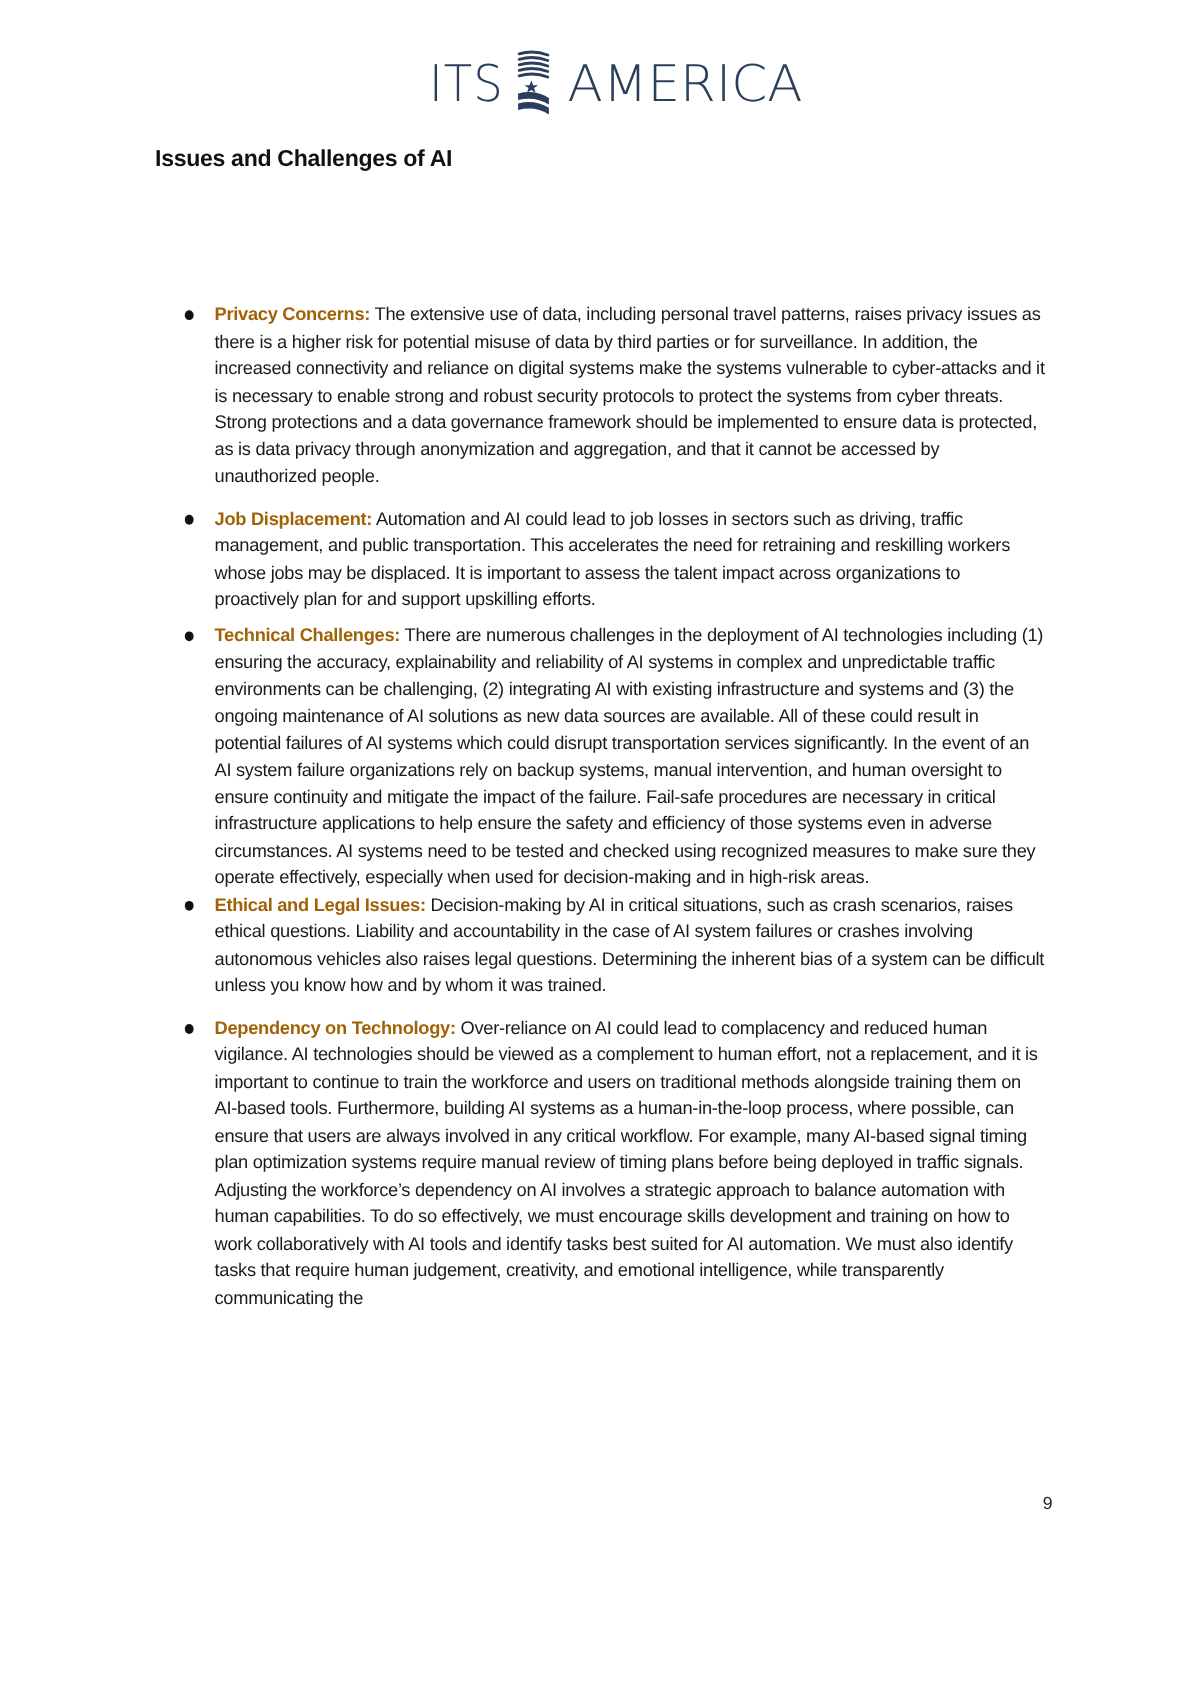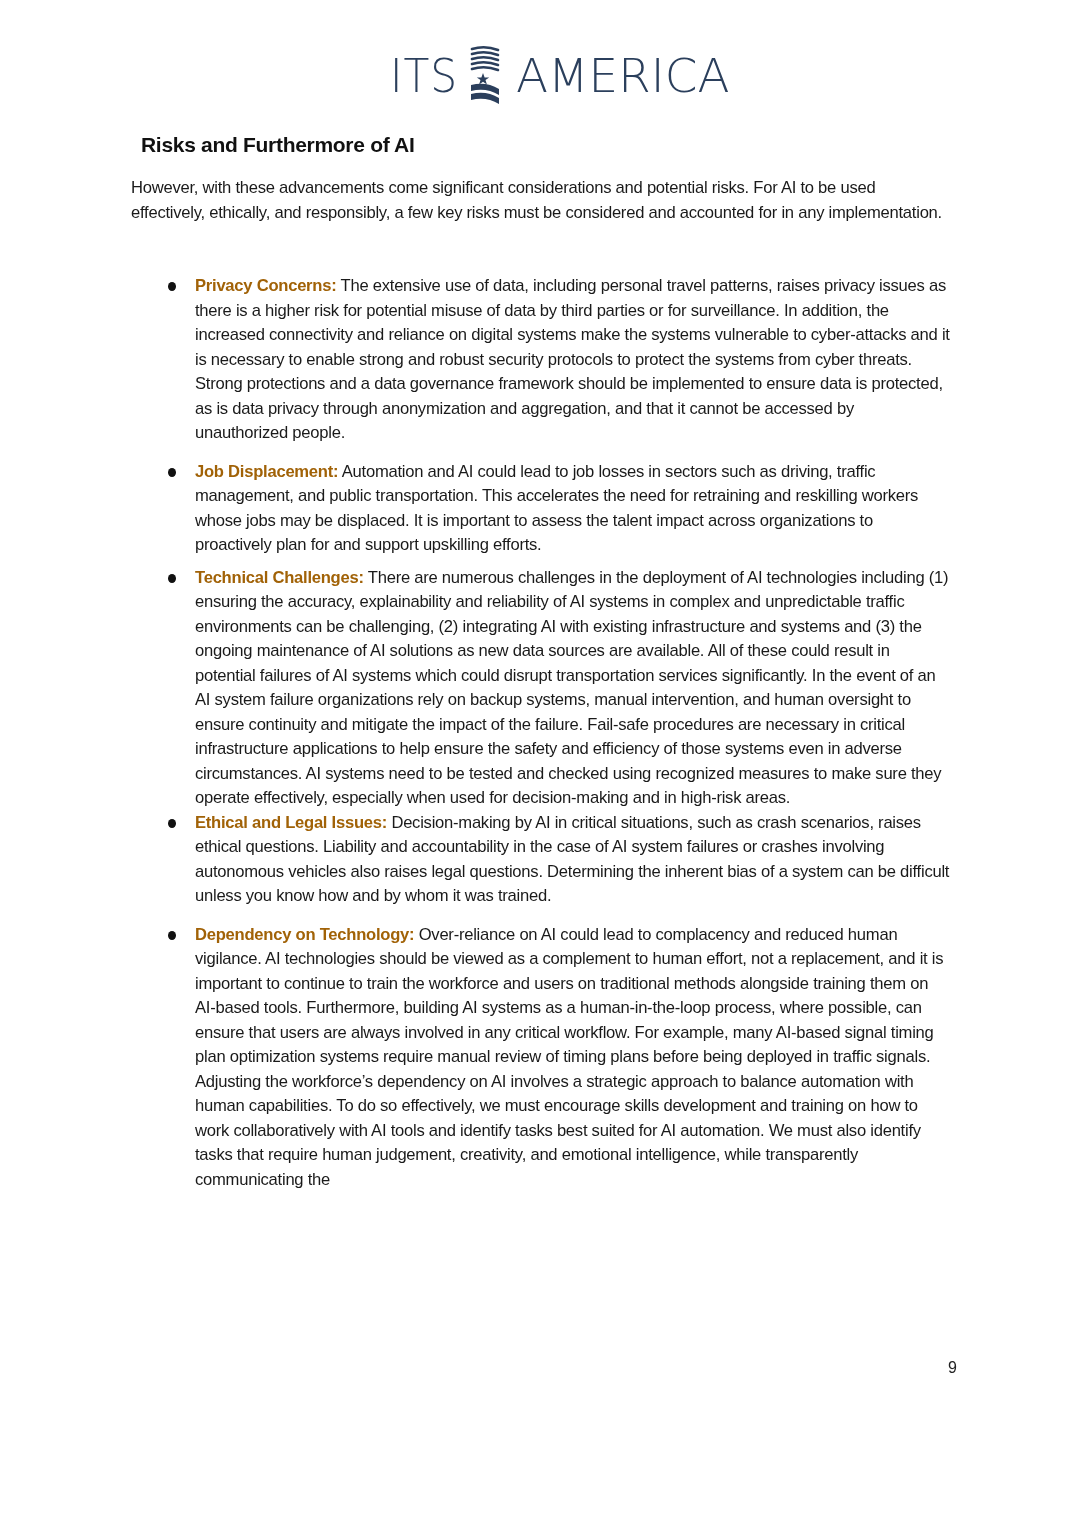--- a/index.html
+++ b/index.html
@@ -151,23 +151,22 @@
         <path d="M4 24 Q17 20 30 25"></path>
       </g>
       <path d="M3 28 L3 38 Q18 33 31 40 L31 32 Q18 26 3 28 Z" fill="#ffffff"></path>
       <polygon points="15,28 16.6,32.4 21.2,32.4 17.5,35 18.9,39.4 15,36.8 11.1,39.4 12.5,35 8.8,32.4 13.4,32.4" fill="#2b3f5c"></polygon>
       <path d="M3 40 Q18 36 31 44 L31 50 Q18 42 3 46 Z" fill="#2b3f5c"></path>
       <path d="M3 49 Q18 45 31 53 L31 59 Q18 51 3 55 Z" fill="#2b3f5c"></path>
     </svg>
     <span class="logo-america">AMERICA</span>
   </div>
 
-  <h2 class="section-title">Risks and Furthermore of AI</h2>
+  <h2 class="section-title">Issues and Challenges of AI</h2>
 
-  <p class="intro">However, with these advancements come significant considerations and potential risks. For AI to be used effectively, ethically, and responsibly, a few key risks must be considered and accounted for in any implementation.</p>
 
   <ul class="bullets">
     <li class="bullet-item b1">
       <span class="bullet-dot"></span>
       <span class="bullet-term">Privacy Concerns:</span><span> The extensive use of data, including personal travel patterns, raises privacy issues as there is a higher risk for potential misuse of data by third parties or for surveillance. In addition, the increased connectivity and reliance on digital systems make the systems vulnerable to cyber-attacks and it is necessary to enable strong and robust security protocols to protect the systems from cyber threats. Strong protections and a data governance framework should be implemented to ensure data is protected, as is data privacy through anonymization and aggregation, and that it cannot be accessed by unauthorized people.</span>
     </li>
     <li class="bullet-item b2">
       <span class="bullet-dot"></span>
       <span class="bullet-term">Job Displacement:</span><span> Automation and AI could lead to job losses in sectors such as driving, traffic management, and public transportation. This accelerates the need for retraining and reskilling workers whose jobs may be displaced. It is important to assess the talent impact across organizations to proactively plan for and support upskilling efforts.</span>
     </li>

